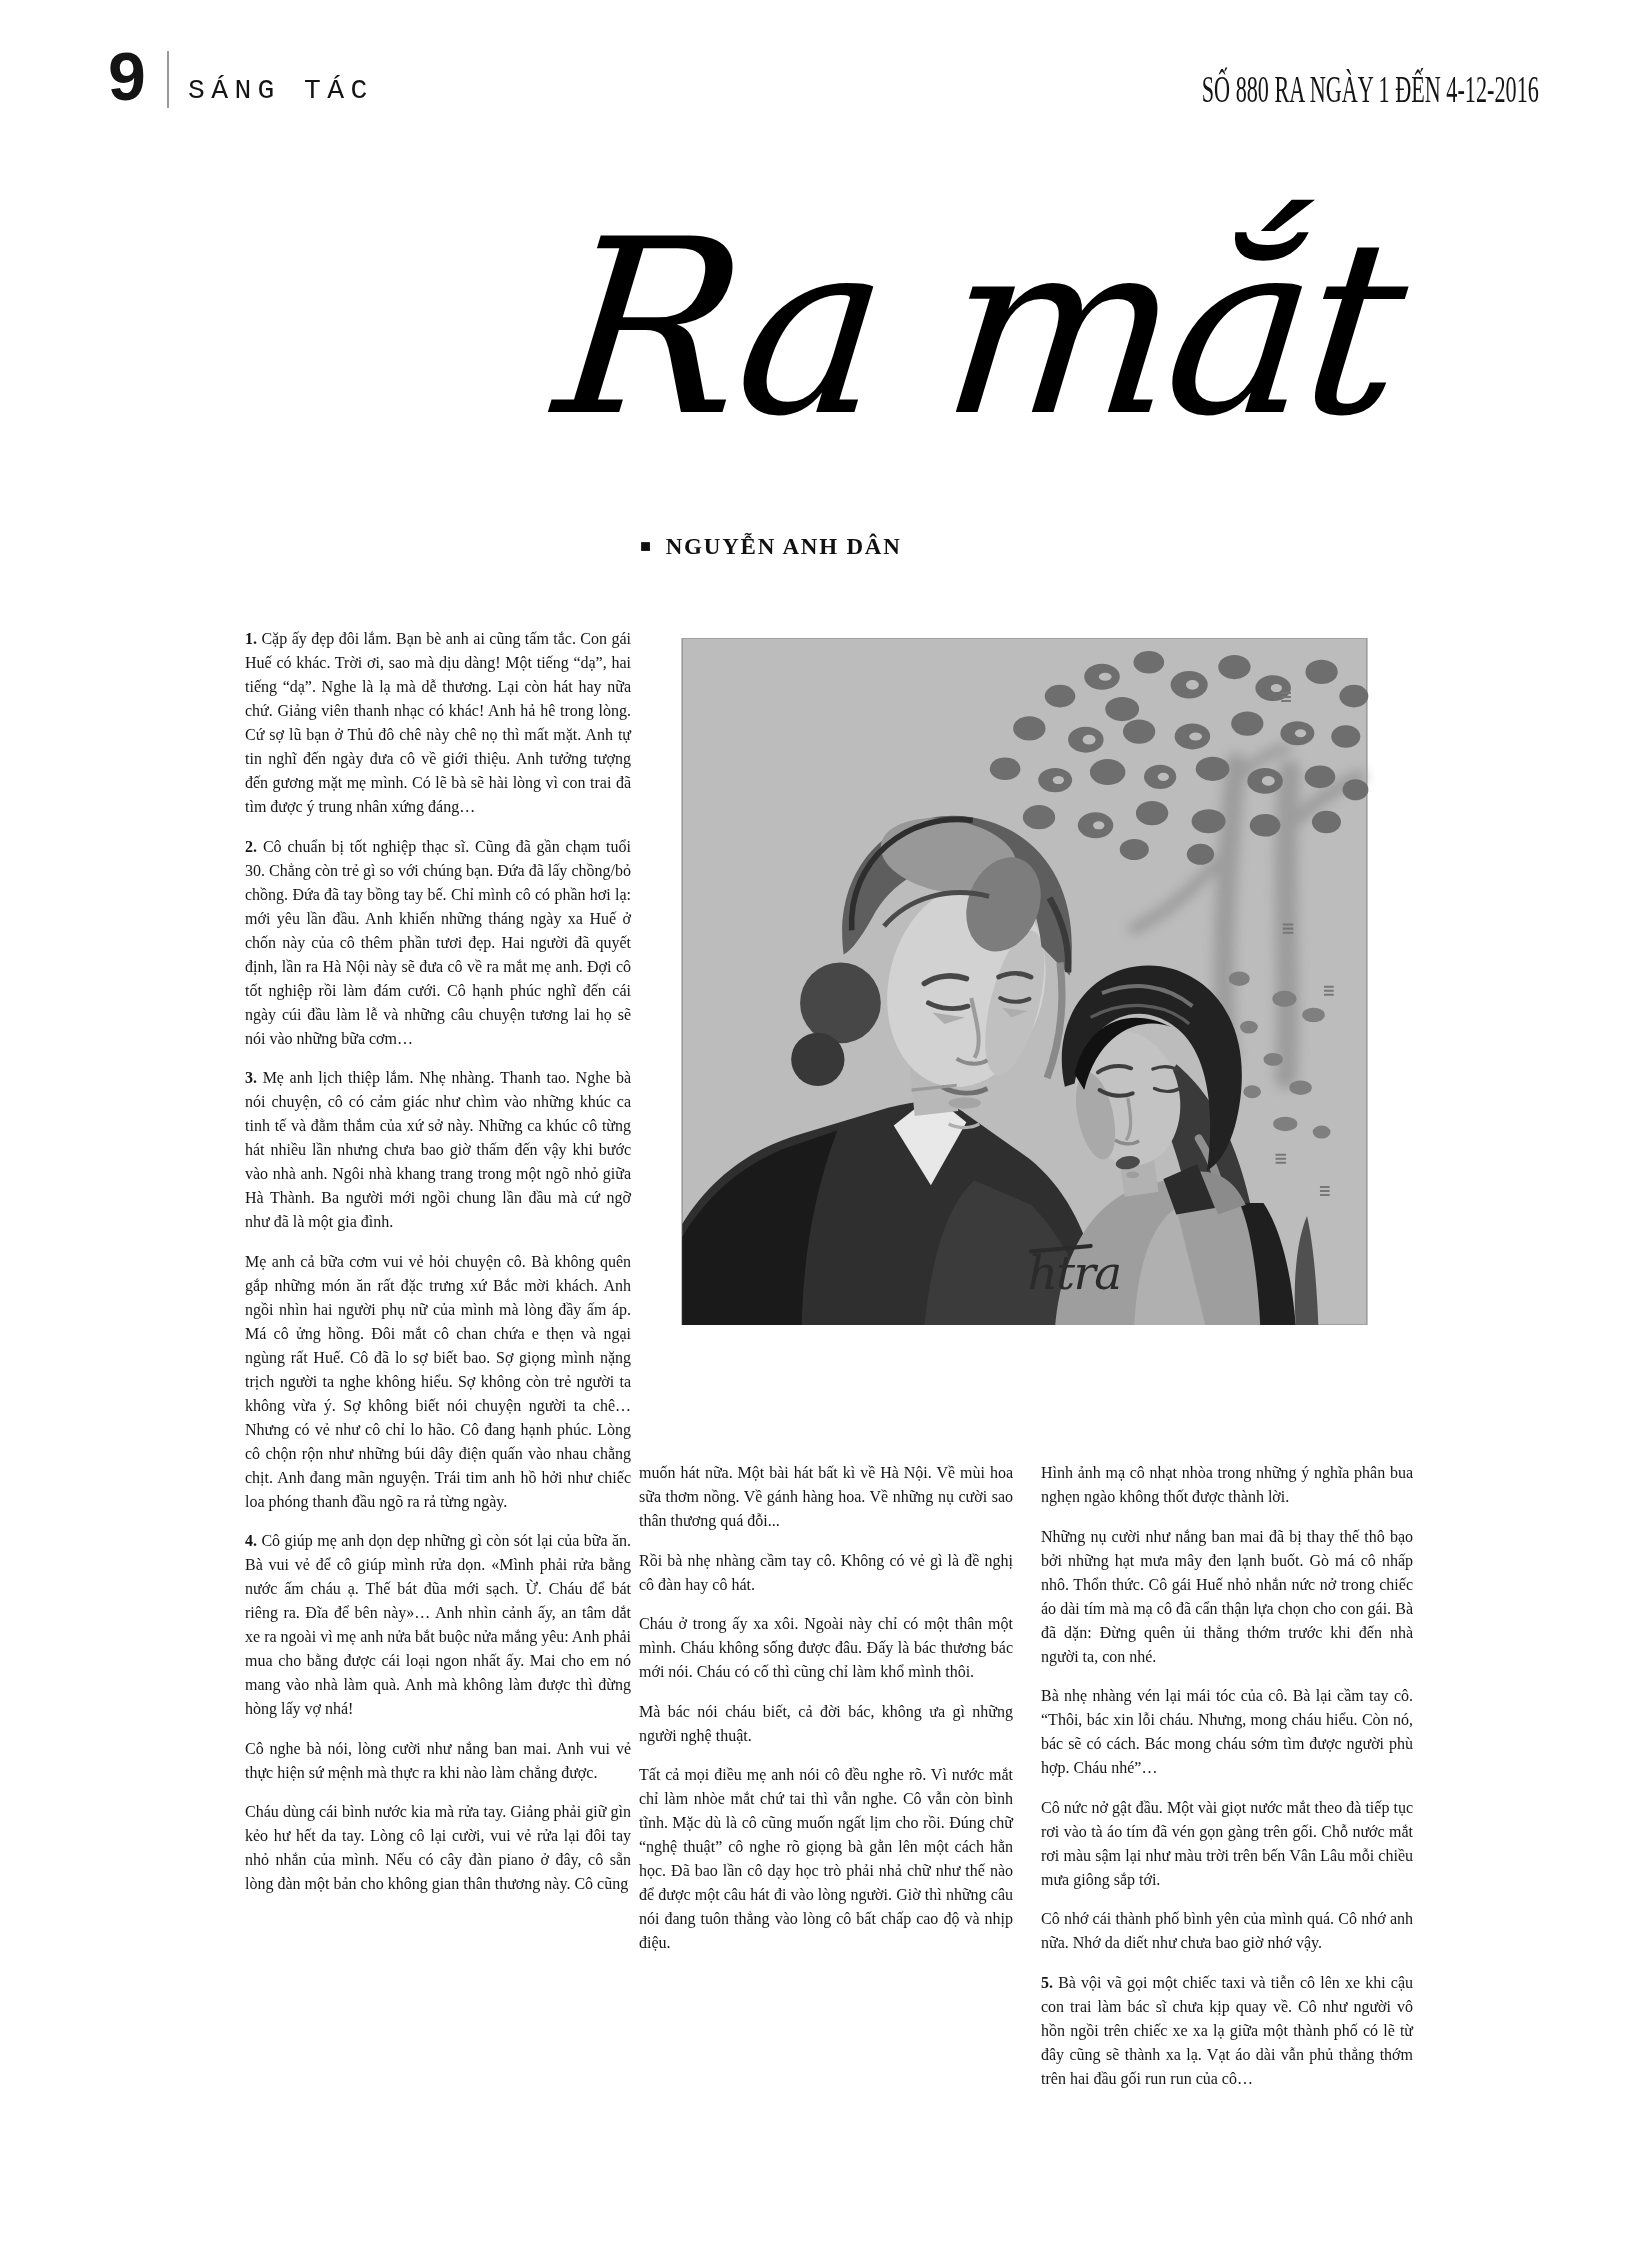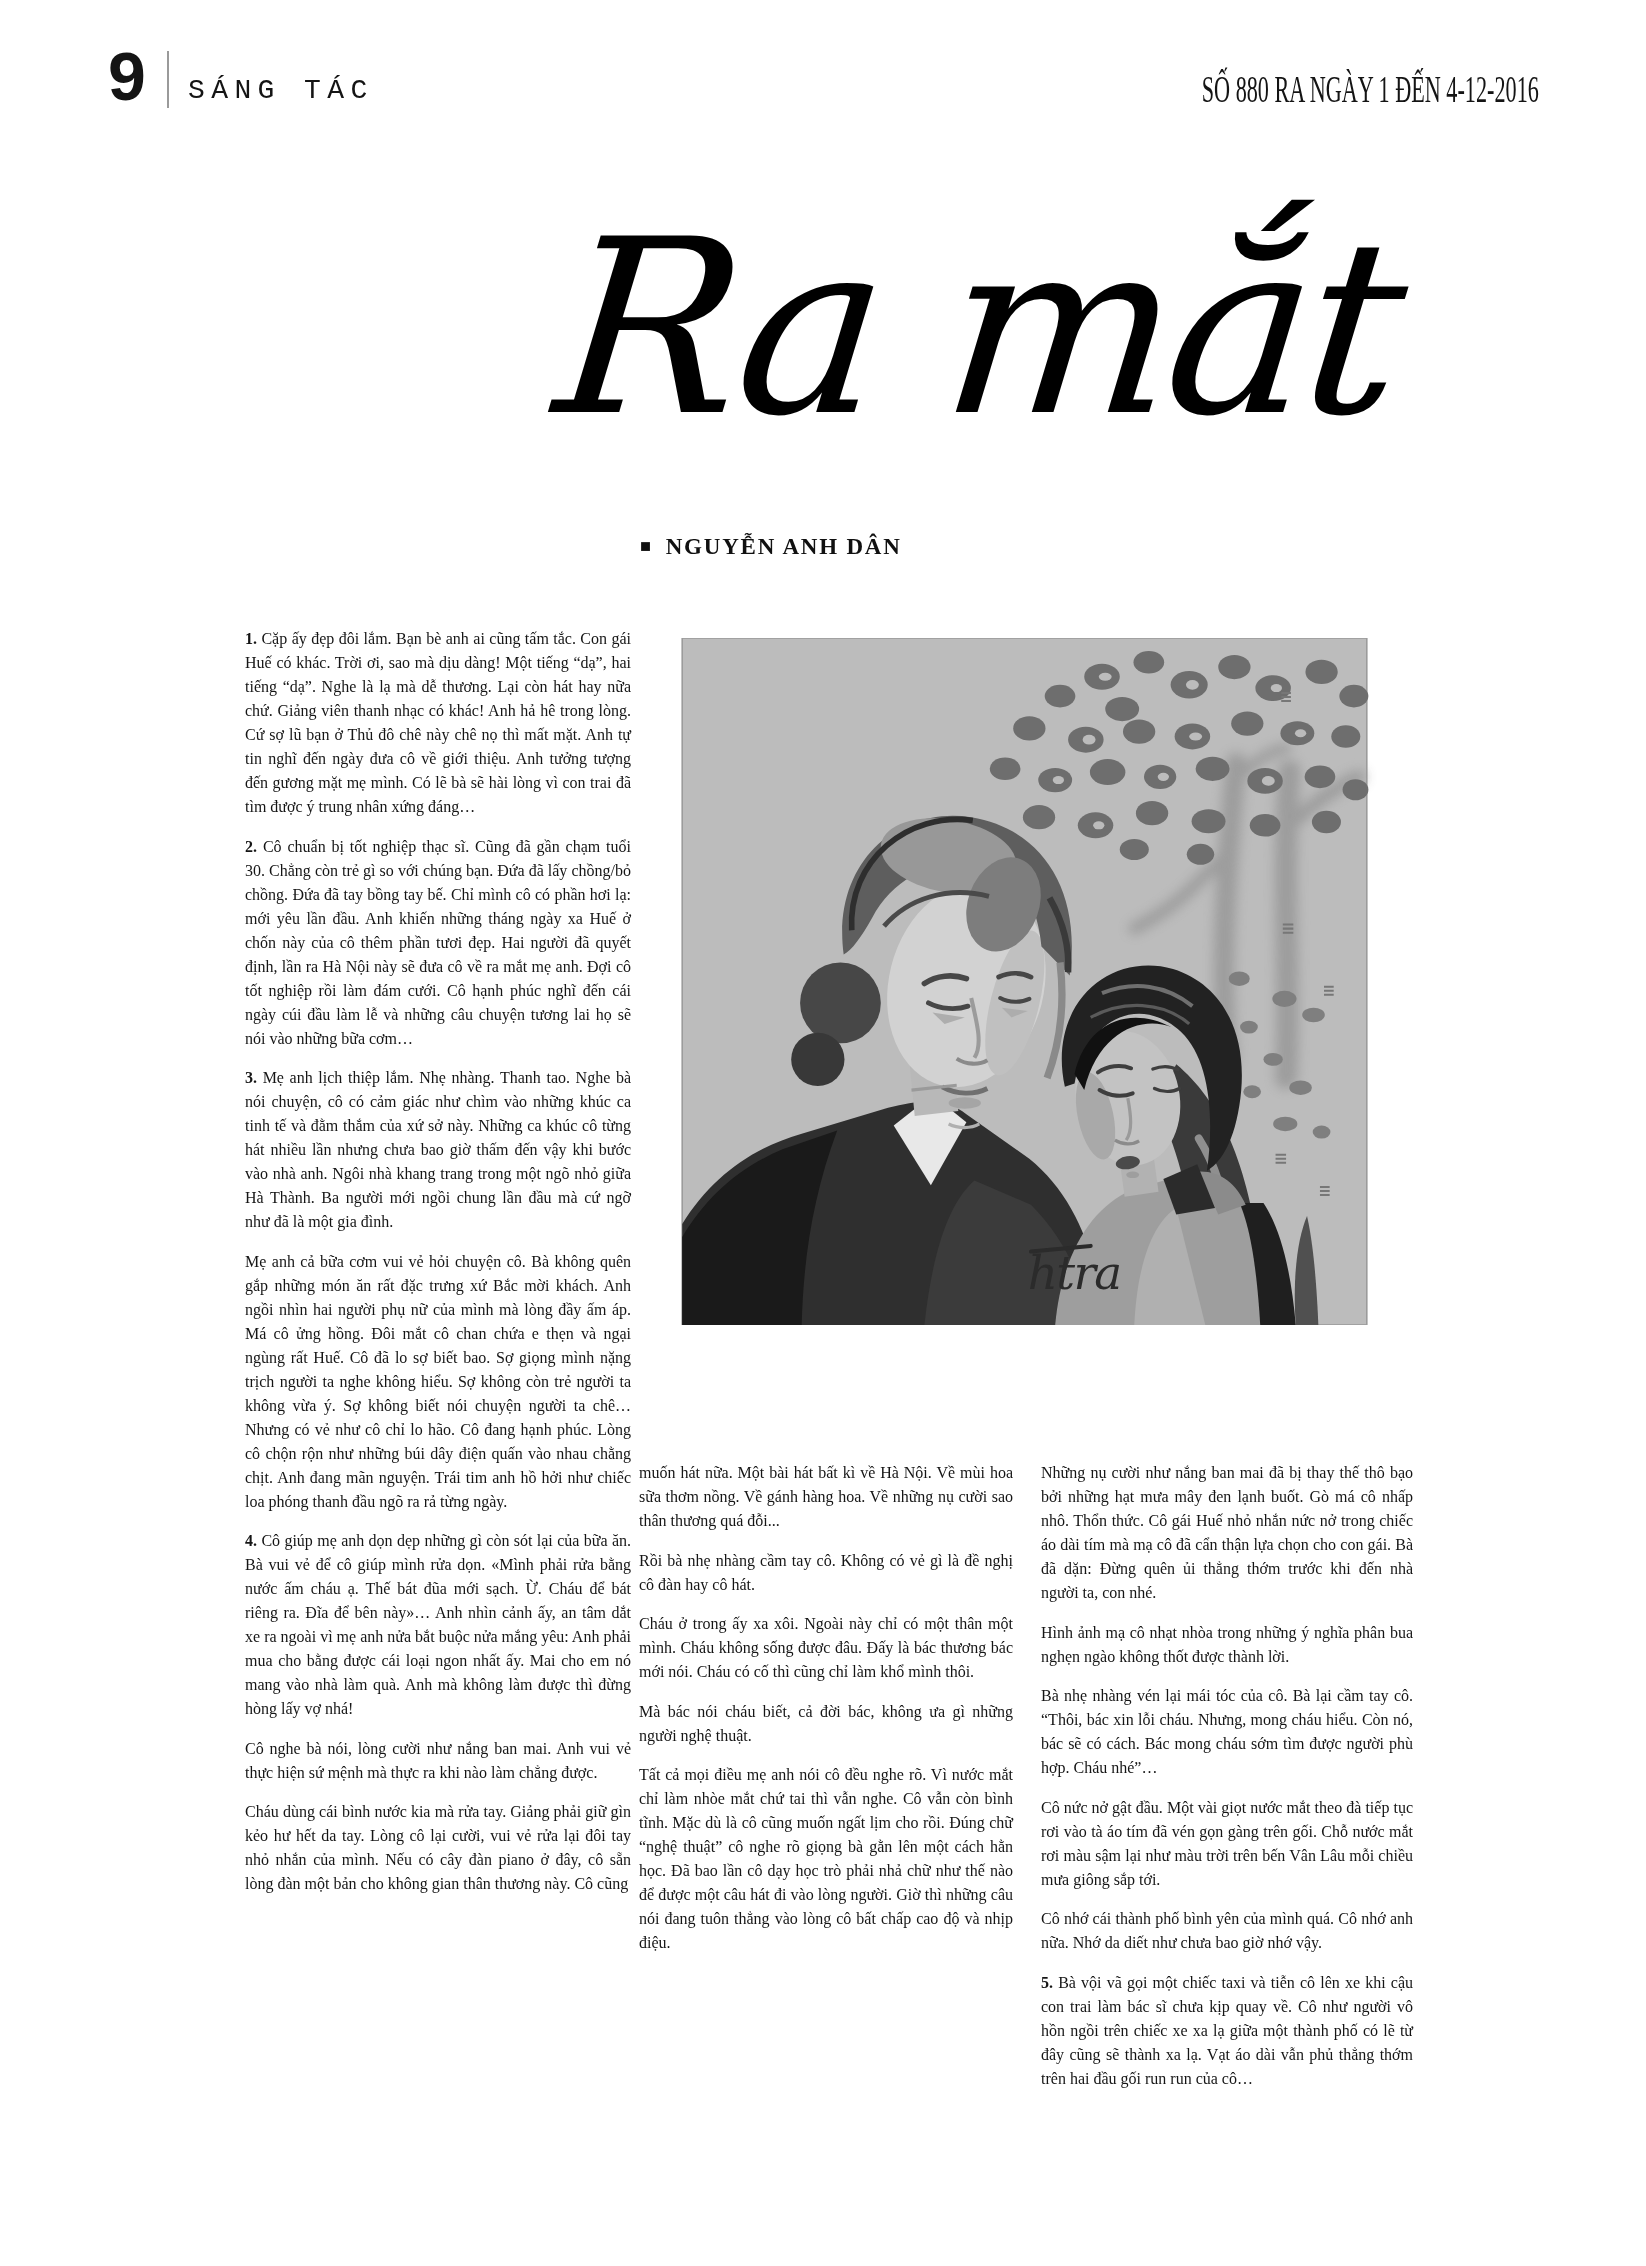--- a/index.html
+++ b/index.html
@@ -246,22 +246,22 @@
       <p>Cháu dùng cái bình nước kia mà rửa tay. Giảng phải giữ gìn kẻo hư hết da tay. Lòng cô lại cười, vui vẻ rửa lại đôi tay nhỏ nhắn của mình. Nếu có cây đàn piano ở đây, cô sẵn lòng đàn một bản cho không gian thân thương này. Cô cũng</p>
     </div>
   <div class="col col-2">
       <p>muốn hát nữa. Một bài hát bất kì về Hà Nội. Về mùi hoa sữa thơm nồng. Về gánh hàng hoa. Về những nụ cười sao thân thương quá đỗi...</p>
       <p>Rồi bà nhẹ nhàng cầm tay cô. Không có vẻ gì là đề nghị cô đàn hay cô hát.</p>
       <p>Cháu ở trong ấy xa xôi. Ngoài này chỉ có một thân một mình. Cháu không sống được đâu. Đấy là bác thương bác mới nói. Cháu có cố thì cũng chỉ làm khổ mình thôi.</p>
       <p>Mà bác nói cháu biết, cả đời bác, không ưa gì những người nghệ thuật.</p>
       <p>Tất cả mọi điều mẹ anh nói cô đều nghe rõ. Vì nước mắt chỉ làm nhòe mắt chứ tai thì vẫn nghe. Cô vẫn còn bình tĩnh. Mặc dù là cô cũng muốn ngất lịm cho rồi. Đúng chữ “nghệ thuật” cô nghe rõ giọng bà gằn lên một cách hằn học. Đã bao lần cô dạy học trò phải nhả chữ như thế nào để được một câu hát đi vào lòng người. Giờ thì những câu nói đang tuôn thẳng vào lòng cô bất chấp cao độ và nhịp điệu.</p>
     </div>
   <div class="col col-3">
+      <p>Hình ảnh mạ cô nhạt nhòa trong những ý nghĩa phân bua nghẹn ngào không thốt được thành lời.</p>
       <p>Những nụ cười như nắng ban mai đã bị thay thế thô bạo bởi những hạt mưa mây đen lạnh buốt. Gò má cô nhấp nhô. Thổn thức. Cô gái Huế nhỏ nhắn nức nở trong chiếc áo dài tím mà mạ cô đã cẩn thận lựa chọn cho con gái. Bà đã dặn: Đừng quên ủi thẳng thớm trước khi đến nhà người ta, con nhé.</p>
-      <p>Hình ảnh mạ cô nhạt nhòa trong những ý nghĩa phân bua nghẹn ngào không thốt được thành lời.</p>
       <p>Bà nhẹ nhàng vén lại mái tóc của cô. Bà lại cầm tay cô. “Thôi, bác xin lỗi cháu. Nhưng, mong cháu hiểu. Còn nó, bác sẽ có cách. Bác mong cháu sớm tìm được người phù hợp. Cháu nhé”…</p>
       <p>Cô nức nở gật đầu. Một vài giọt nước mắt theo đà tiếp tục rơi vào tà áo tím đã vén gọn gàng trên gối. Chỗ nước mắt rơi màu sậm lại như màu trời trên bến Vân Lâu mỗi chiều mưa giông sắp tới.</p>
       <p>Cô nhớ cái thành phố bình yên của mình quá. Cô nhớ anh nữa. Nhớ da diết như chưa bao giờ nhớ vậy.</p>
       <p><b>5. </b>Bà vội vã gọi một chiếc taxi và tiễn cô lên xe khi cậu con trai làm bác sĩ chưa kịp quay về. Cô như người vô hồn ngồi trên chiếc xe xa lạ giữa một thành phố có lẽ từ đây cũng sẽ thành xa lạ. Vạt áo dài vẫn phủ thẳng thớm trên hai đầu gối run run của cô…</p>
     </div>
 
 </div>
 
 
 </body></html>

